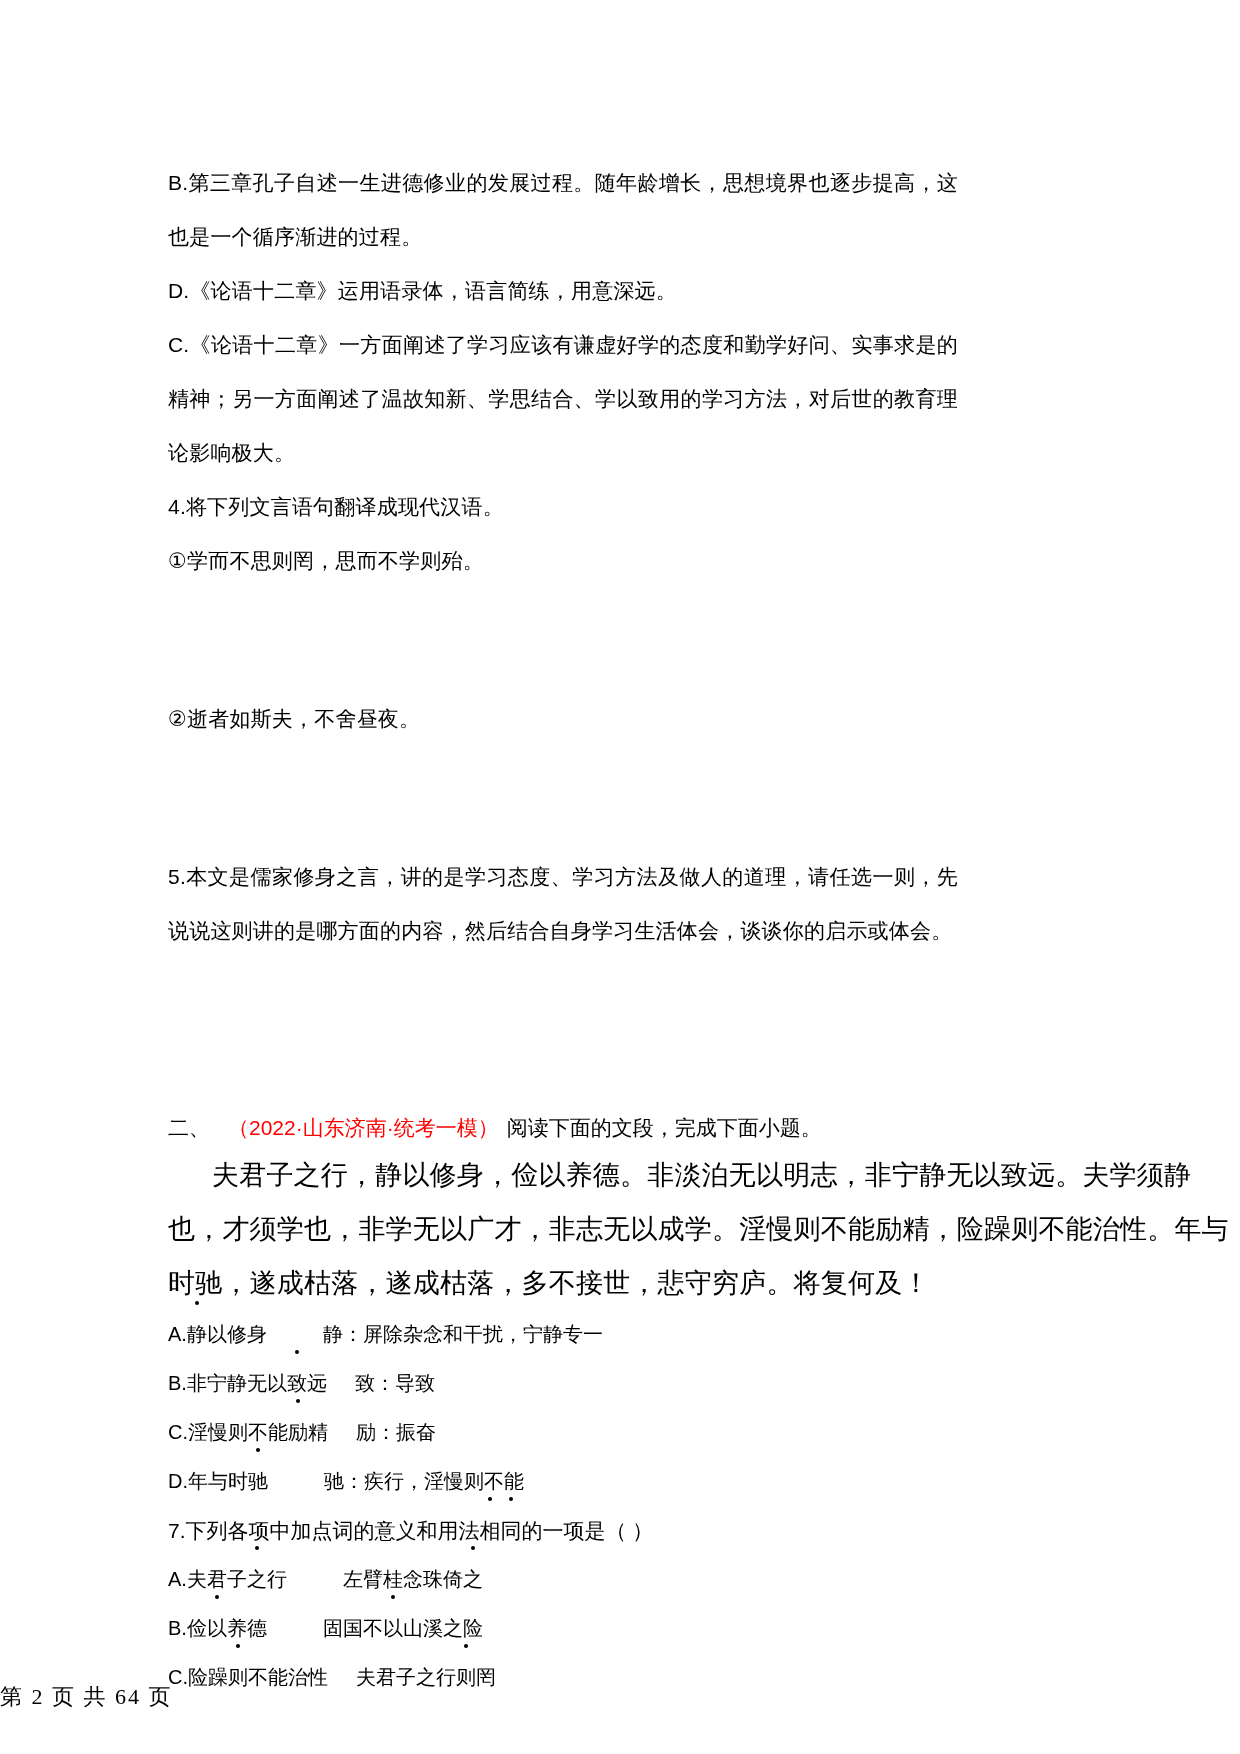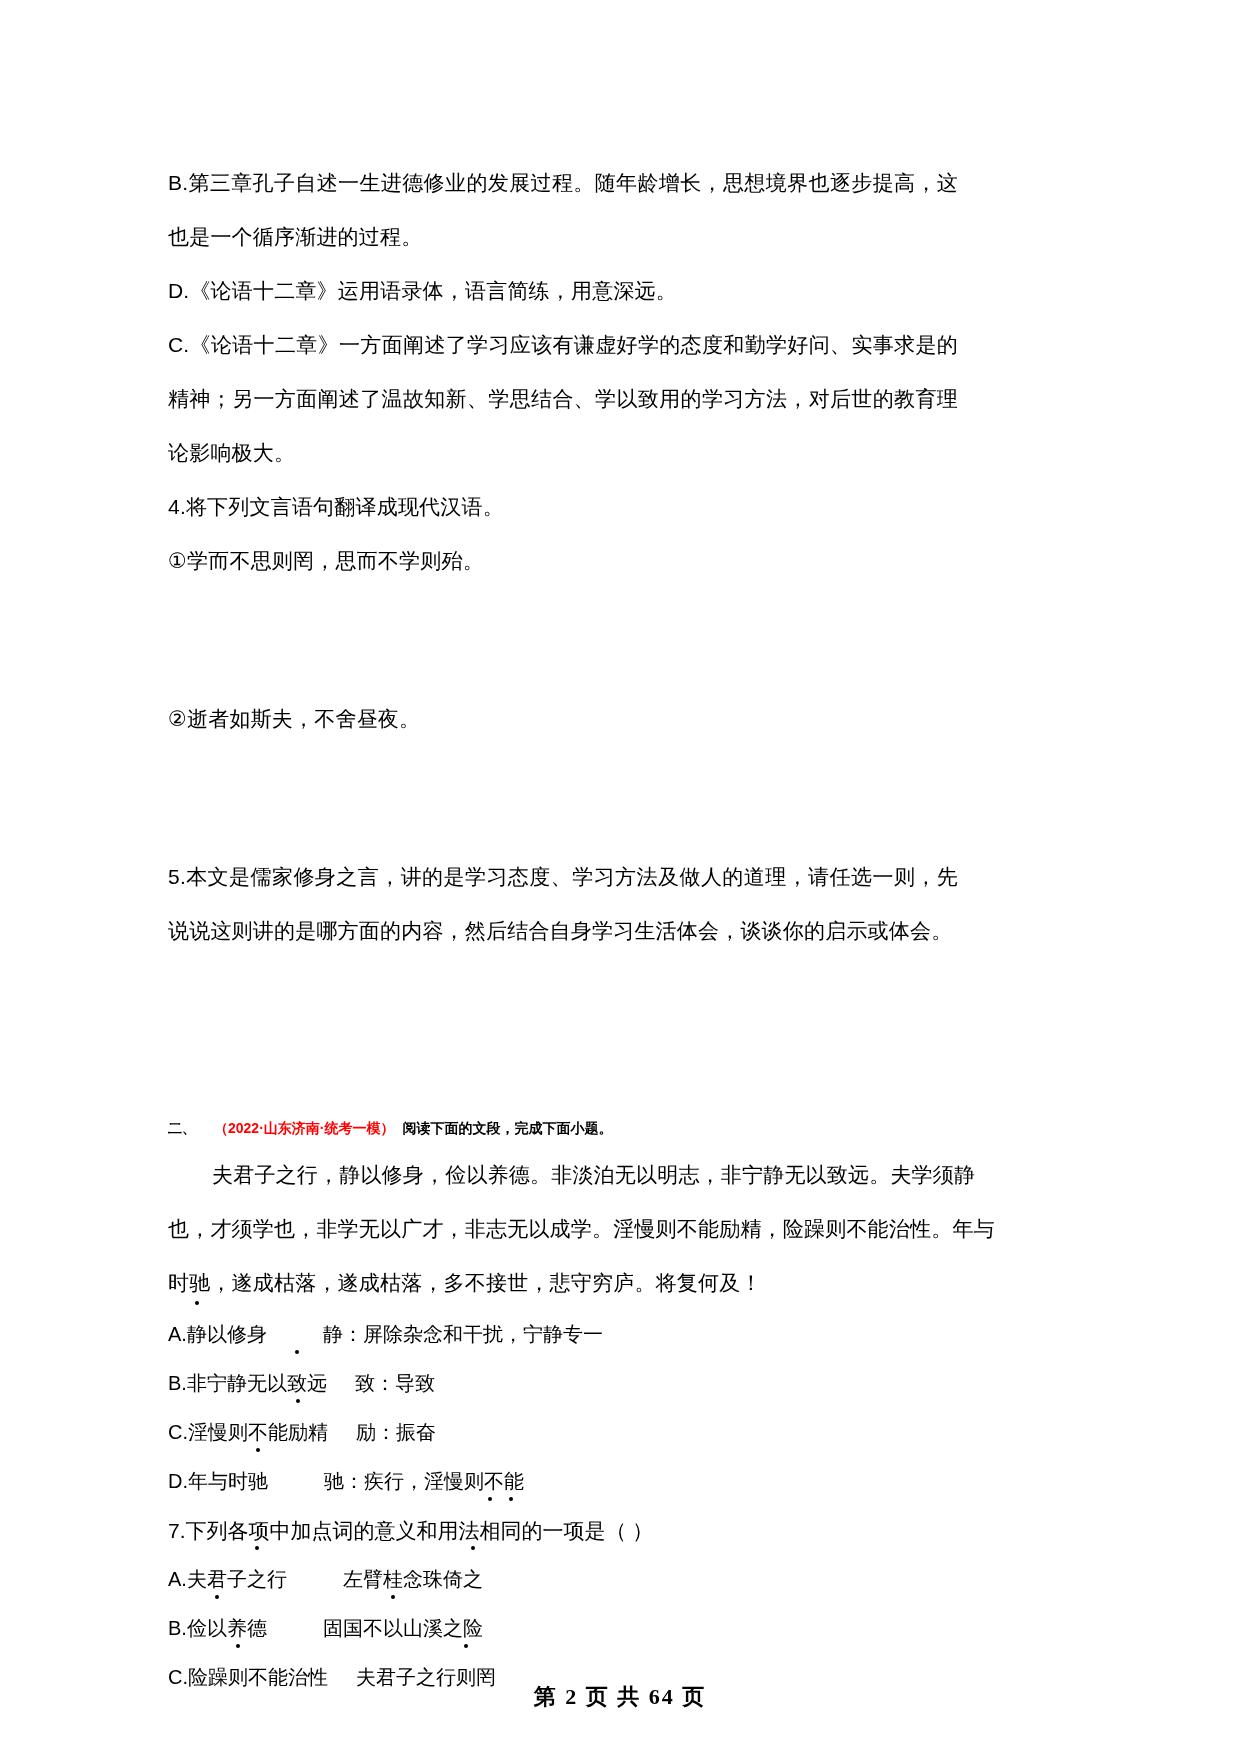--- a/index.html
+++ b/index.html
@@ -21,43 +21,43 @@
     margin-top: 44px;
   }
   .content {
     position: absolute;
     left: 168px;
     top: 112px;
     width: 790px;
   }
   
   .line {
-    font-size: 21px;
+    font-size: 27px;
     line-height: 54px;
     letter-spacing: 0.2px;
     white-space: nowrap;
   }
   .para {
     font-size: 21px;
     line-height: 54px;
     letter-spacing: 0.2px;
     text-align: justify;
     text-justify: inter-ideograph;
   }
   .indent2 {
     text-indent: 44px;
   }
   .spacer-md { height: 104px; }
   .spacer-lg { height: 150px; }
 
   
   .section-heading {
-    font-size: 14px;
+    font-size: 21px;
     line-height: 40px;
-    font-weight: bold;
+    font-weight: normal;
     white-space: nowrap;
   }
   .section-heading .num {
     color: #000000;
   }
   .section-heading .source {
     color: #ff0000;
   }
   .section-heading .prompt {
     color: #000000;
@@ -94,26 +94,25 @@
   }
   .tab-sp { display: inline-block; width: 56px; }
   .tab-sp-sm { display: inline-block; width: 28px; }
 
   
   .footer {
     position: absolute;
     left: 0;
     top: 1638px;
     width: 1240px;
-    text-align: center;
+    text-align: left;
     font-family: "Liberation Serif", "DejaVu Serif", serif;
     font-size: 22px;
     letter-spacing: 2px;
     color: #000000;
-    font-weight: bold;
   }
 </style>
 </head>
 <body>
 
 <div id="page">
 
   <div class="content">
 
     <div class="para">B.第三章孔子自述一生进德修业的发展过程。随年龄增长，思想境界也逐步提高，这也是一个循序渐进的过程。</div>

